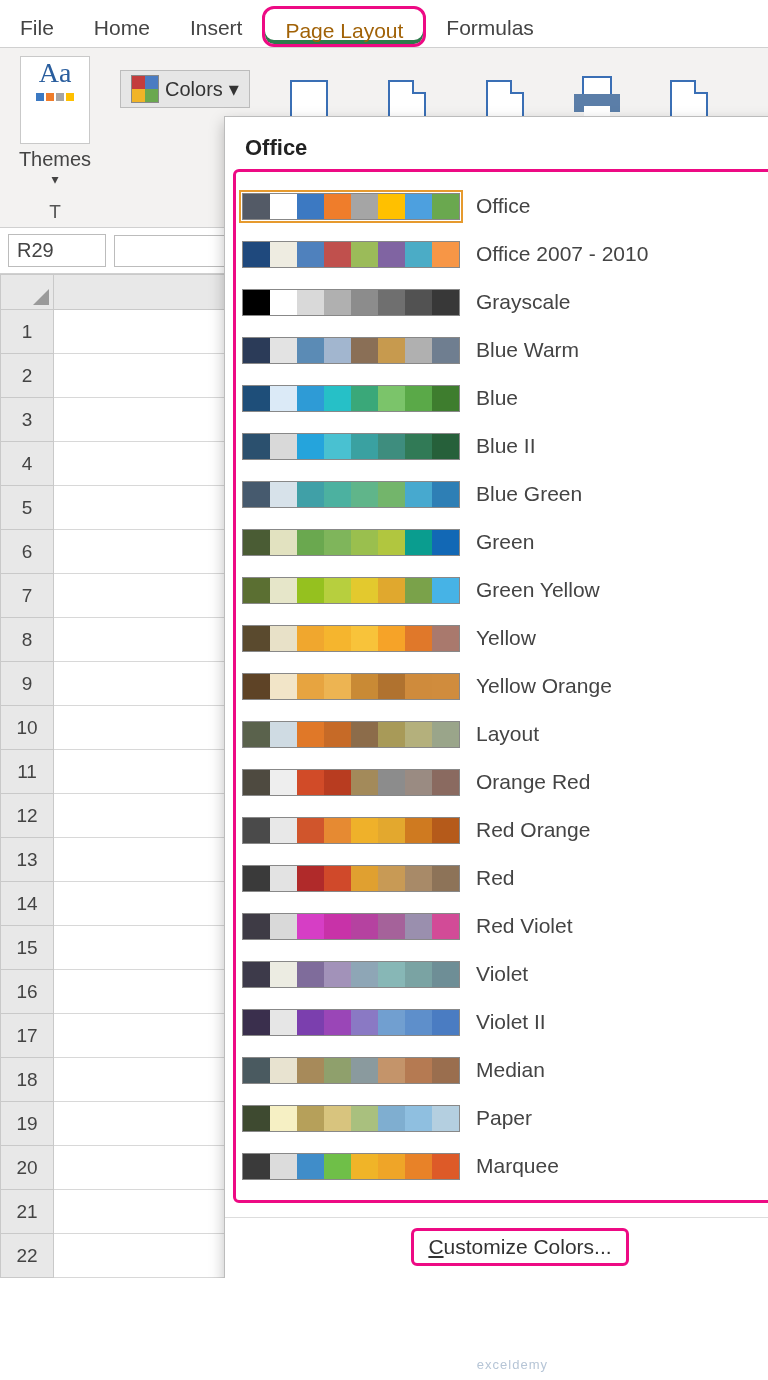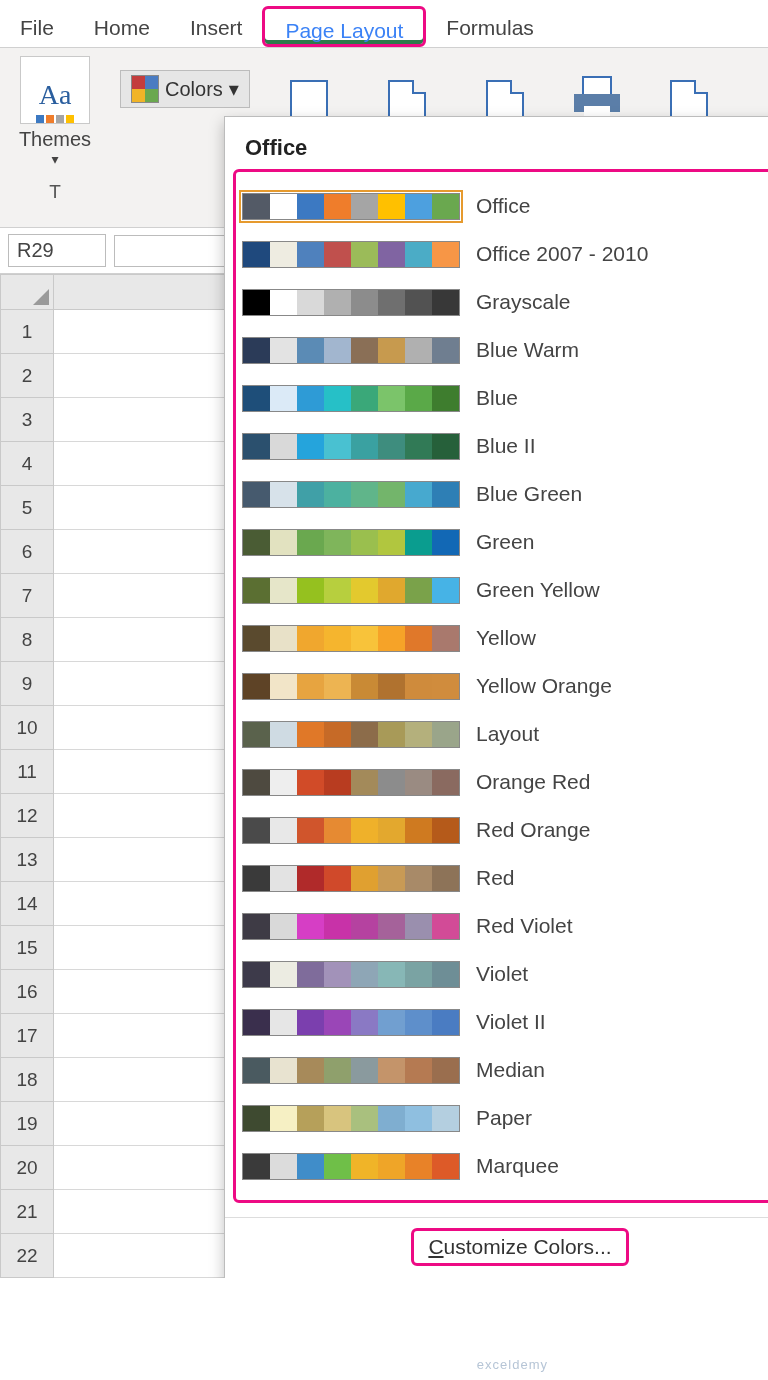--- a/index.html
+++ b/index.html
@@ -19,37 +19,37 @@
     height: 48px;
   }
   .tab {
     padding: 10px 20px 8px 20px;
     font-size: 21px;
     color: #444;
     cursor: pointer;
   }
   .tab.active {
     border: 3px solid #ed0a84;
-    border-radius: 6px;
-    color: #3b82f6;
+    border-radius: 12px;
+    color: #a16207;
     font-weight: 500;
     box-shadow: inset 0 -4px 0 #2e7a4c;
     padding-bottom:4px;
   }
   .ribbon {
     position: relative;
     background: #f3f2f1;
     display: flex;
     height: 180px;
     border-bottom:1px solid #d0d0d0;
   }
   .rgrp { padding:8px 10px 4px 10px; text-align:center; }
   .themes-icon {
-    width:70px; height:68px; border:1px solid #c9c9c9; background:#fff;
-    display:flex; flex-direction:column; align-items:center; justify-content:flex-end;
+    width:70px; height:88px; border:1px solid #c9c9c9; background:#fff;
+    display:flex; flex-direction:column; align-items:center; justify-content:flex-start;
     margin:0 auto 4px auto;
   }
   .themes-icon .aa { font-size:28px; font-family:Georgia,serif; color:#2a5e9e;}
   .themes-icon .bars { display:flex; gap:2px; margin-top:4px;}
   .themes-icon .bars span{ width:8px;height:8px;}
   .glabel { font-size:20px; color:#444;}
   .chev { font-size:14px;}
   .colors-btn {
     display:inline-flex; align-items:center; gap:6px;
     border:1px solid #bcbcbc; background:#e6e6e6;

